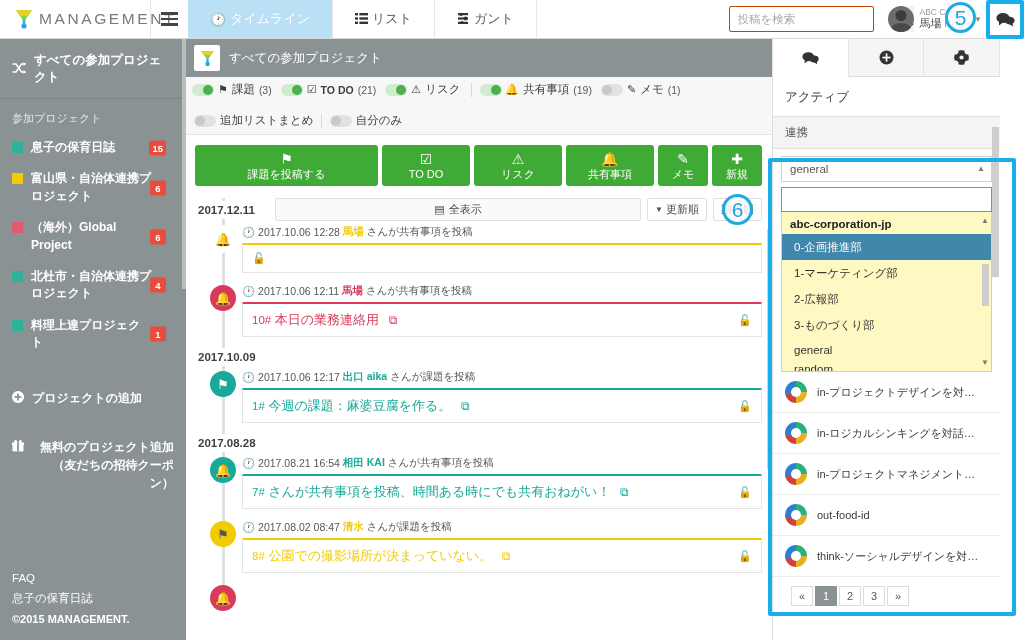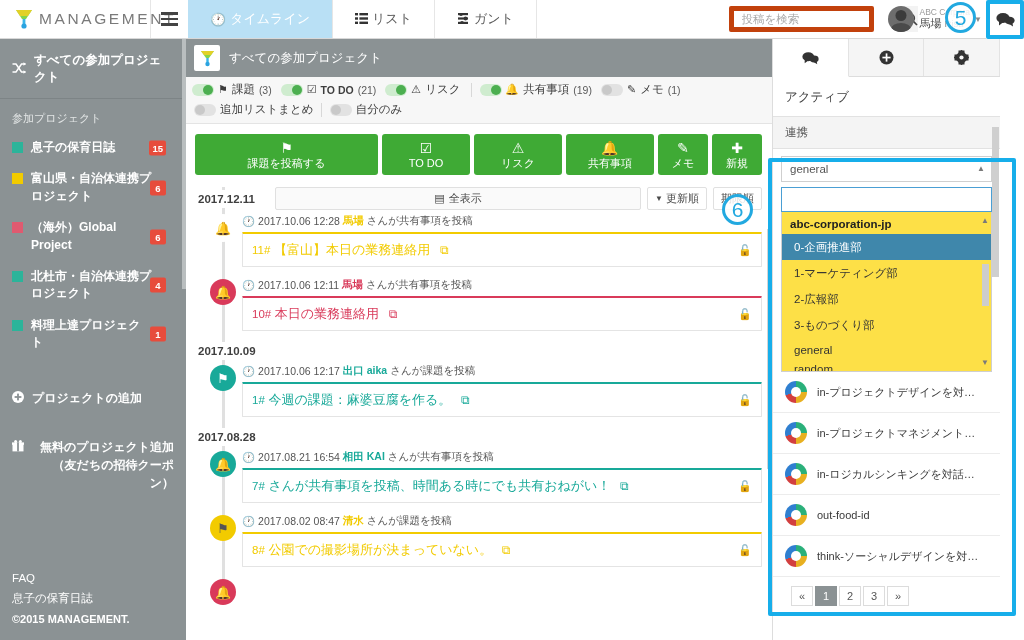--- a/index.html
+++ b/index.html
@@ -27,21 +27,21 @@
     padding: 0 22px; font-size: 13px; color: #5b5b5b;
     border-right: 1px solid #e6e6e6;
   }
   .navtab:first-of-type { border-left: 1px solid #e6e6e6; }
   .navtab.active { background: #b9e0f5; color: #fff; }
   .navtab .tab-ico { font-size: 13px; }
   .header-spacer { flex: 1; }
   .search-wrap { display: flex; align-items: center; padding-right: 6px; }
   .search-box {
     display: flex; align-items: center; height: 26px; width: 145px;
-    border: 5px solid #c2410c; background: #fff; border-radius: 2px;
+    border: 1px solid #c2410c; background: #fff; border-radius: 2px;
   }
   .search-box input {
     flex: 1; border: none; outline: none; font-size: 11.5px; padding: 0 8px;
     color: #333; background: transparent; font-family: inherit;
   }
   .search-box input::placeholder { color: #a8a8a8; }
   .search-btn {
     width: 30px; height: 26px; border-left: 1px solid #e0e0e0; background: #f3f3f3;
     display: flex; align-items: center; justify-content: center;
   }
@@ -139,21 +139,21 @@
   .filt { display: flex; align-items: center; gap: 4px; margin-right: 9px; font-size: 11.5px; color: #3d3d3d; }
   .sw { width: 22px; height: 12px; border-radius: 7px; position: relative; flex: none; }
   .sw.on { background: #cfeccf; }
   .sw.off { background: #e2e2e2; }
   .sw i { position: absolute; top: 1px; width: 10px; height: 10px; border-radius: 50%; }
   .sw.on i { left: 11px; background: #4caf50; }
   .sw.off i { left: 1px; background: #c9c9c9; }
   .filt .num { color: #5a5a5a; font-size: 10.5px; }
   .filt .gi { font-size: 11px; }
   .vsep { width: 1px; height: 14px; background: #d8d8d8; margin: 0 8px 0 1px; }
-  .filt-row2 { margin-top: 5px; padding-left: 2px; }
+  .filt-row2 { margin-top: 16px; padding-left: 2px; }
   .filt-row2 .filt { margin-right: 6px; font-size: 11.5px; }
 
   .btn-row { display: flex; gap: 4px; padding: 10px 9px 12px 9px; }
   .gbtn {
     background: #3faa35; color: #fff; border-radius: 3px; text-align: center;
     padding: 7px 0 6px 0; display: flex; flex-direction: column; align-items: center;
     gap: 3px; font-size: 11px; line-height: 1;
   }
   .gbtn .gico { font-size: 14px; line-height: 1; }
   .gb-1 { width: 183px; } .gb-2 { width: 88px; } .gb-3 { width: 88px; }
@@ -220,21 +220,21 @@
   .sel-search {
     margin: 5px 8px 0 8px; height: 25px; border: 1px solid #4a9fd4; background: #fff;
     display: flex; align-items: center; padding: 0 6px;
   }
   .sel-search input {
     border: none; outline: none; width: 100%; font-size: 11.5px; color: #333;
     font-family: inherit; background: transparent;
   }
   .opt-group {
     margin: 0 8px; border-left: 1px solid #cfcfcf; border-right: 1px solid #cfcfcf;
-    border-bottom: 1px solid #cfcfcf; background: #fde047; position: relative;
+    border-bottom: 1px solid #cfcfcf; background: #fef9c3; position: relative;
   }
   .opt-head {
     font-size: 11.5px; font-weight: bold; color: #222; padding: 6px 8px 4px 8px;
   }
   .opt { font-size: 11.5px; color: #333; padding: 6px 24px 5px 12px; }
   .opt.sel { background: #3f87ab; color: #fff; }
   .opt.cut { height: 10px; overflow: hidden; color: #333; padding-top: 2px; }
   .opt-scroll { position: absolute; right: 2px; top: 4px; width: 8px; bottom: 4px; }
   .opt-scroll .tri { font-size: 8px; color: #7a7a7a; text-align: center; }
   .opt-scroll .bar { position: absolute; right: 0; top: 48px; width: 7px; height: 42px; background: #cdcdcd; }
@@ -540,25 +540,20 @@
 
       <div class="entry">
         <span class="marker" style="background:#fff;border:2px solid #fff;box-shadow:0 0 0 1px #fff;color:#f2cb00;">🔔</span>
         <div class="meta">
           <span>🕐</span>
           <span>2017.10.06 12:28</span>
           <span class="who" style="color:#f2cb00">馬場</span>
           <span>さんが共有事項を投稿</span>
         </div>
         <div class="card" style="border-top-color:#f2cb00">
-          <span class="txt" style="color:#f2cb00">
-            <span class="num">11#</span>
-            <span>【富山】本日の業務連絡用</span>
-            <span class="copy-ico">⧉</span>
-          </span>
           <span class="lock-ico">🔓</span>
         </div>
       </div>
 
       <div class="entry">
         <span class="marker" style="background:#d93a5a;color:#fff;">🔔</span>
         <div class="meta">
           <span>🕐</span>
           <span>2017.10.06 12:11</span>
           <span class="who" style="color:#d93a5a">馬場</span>
@@ -697,25 +692,25 @@
         <div class="tri" style="position:absolute;bottom:0;width:100%">▼</div>
       </div>
     </div>
 
     <div class="chan">
       <span class="pie"></span>
       <span>in-プロジェクトデザインを対…</span>
     </div>
     <div class="chan">
       <span class="pie"></span>
-      <span>in-プロジェクトマネジメント…</span>
+      <span>in-ロジカルシンキングを対話…</span>
     </div>
     <div class="chan">
       <span class="pie"></span>
-      <span>in-ロジカルシンキングを対話…</span>
+      <span>in-プロジェクトマネジメント…</span>
     </div>
     <div class="chan">
       <span class="pie"></span>
       <span>out-food-id</span>
     </div>
     <div class="chan">
       <span class="pie"></span>
       <span>think-ソーシャルデザインを対…</span>
     </div>
 

